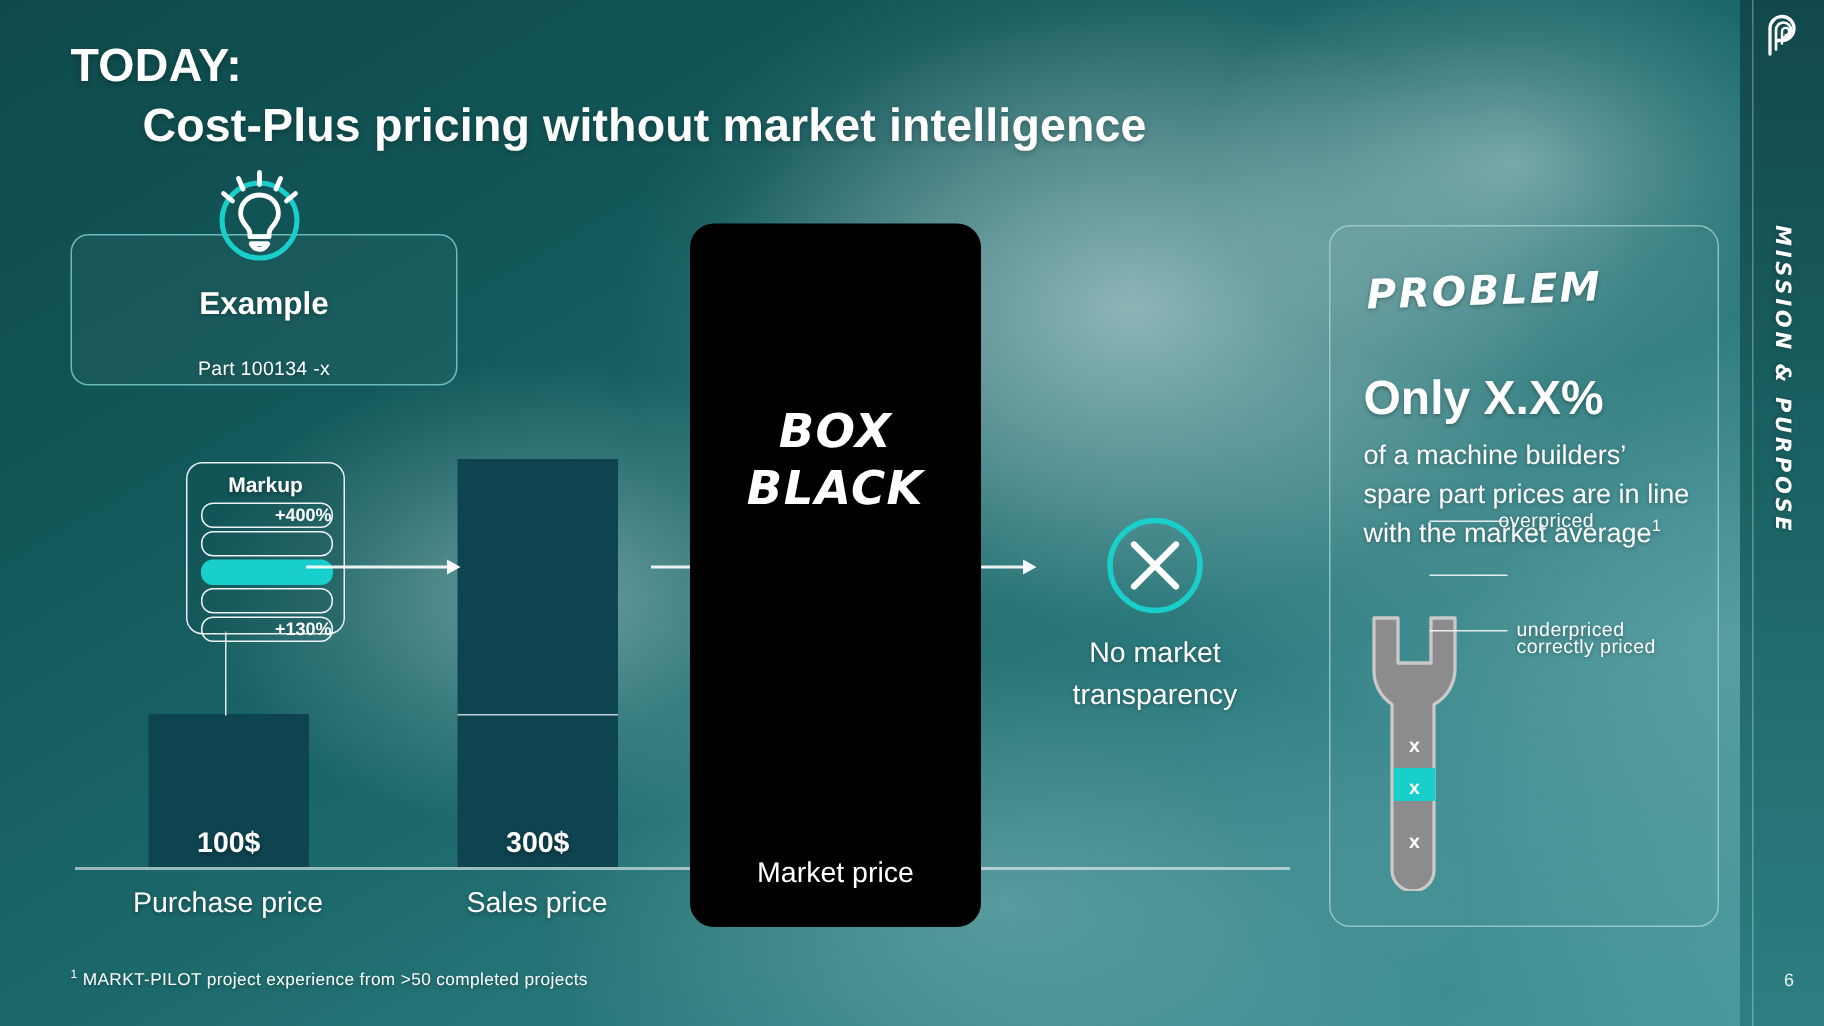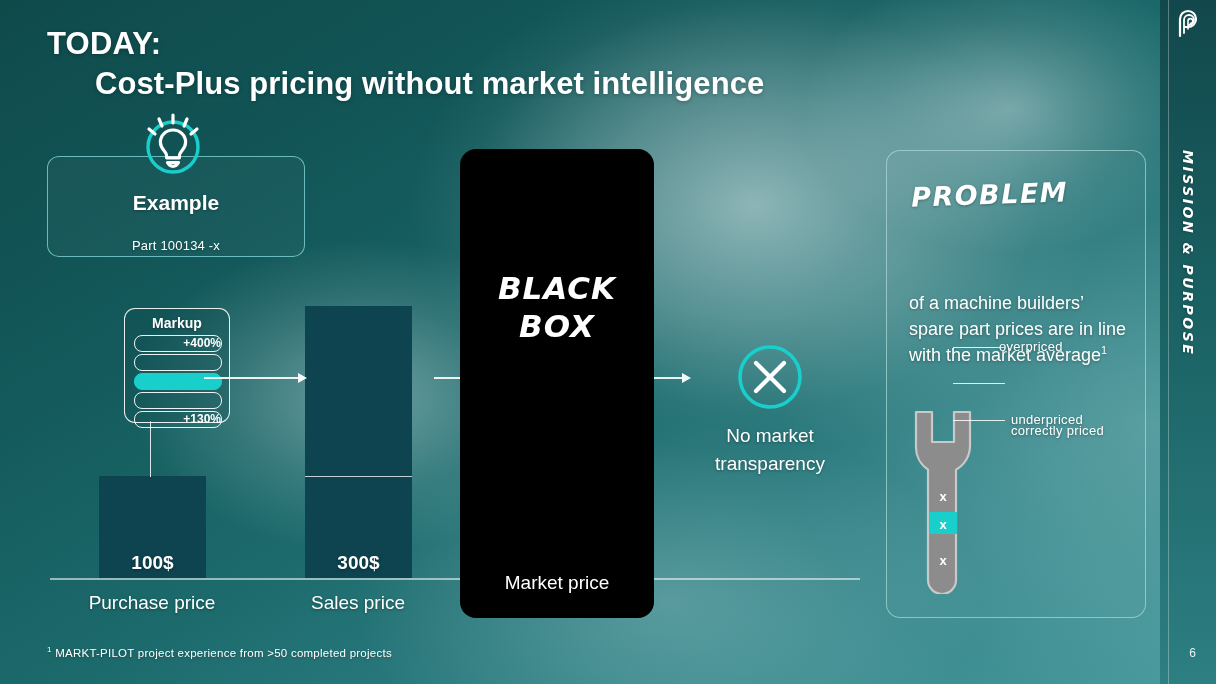--- a/index.html
+++ b/index.html
@@ -204,37 +204,38 @@
 
   <div class="arrow-line" id="arr1-line"></div>
   <div class="arrow-head" id="arr1-head"></div>
   <div class="arrow-line" id="arr2-line"></div>
   <div class="arrow-head" id="arr2-head"></div>
   <div class="arrow-line" id="arr3-line"></div>
   <div class="arrow-head" id="arr3-head"></div>
 
   <div id="blackbox">
     <div class="bb-text">
+      <div>BOX</div>
       <div>BLACK</div>
-      <div>BOX</div>
     </div>
     <div class="bb-label">Market price</div>
   </div>
 
   <svg id="xcircle" viewBox="0 0 66 66">
     <circle cx="33" cy="33" r="30" fill="none" stroke="#19cfcb" stroke-width="3.6"></circle>
     <g stroke="#ffffff" stroke-width="4.2" stroke-linecap="round">
       <line x1="19" y1="19" x2="47" y2="47"></line>
       <line x1="47" y1="19" x2="19" y2="47"></line>
     </g>
   </svg>
   <div id="no-transp">No market transparency</div>
 
   <div id="problem-panel">
     <div class="pb-kicker">PROBLEM</div>
+    <div class="pb-big">Only X.X%</div>
     <div class="pb-body"><span>of a machine builders’ spare part prices are in line with the market average</span><sup>1</sup></div>
 
     <svg id="wrench" viewBox="0 0 72 190">
       <defs>
         <clipPath id="handleClip">
           <path d="M22 72h28v104a14 14 0 0 1-28 0z"></path>
         </clipPath>
       </defs>
       <path d="M9 8 h16 v30 h22 V8 h16 v34a27 27 0 0 1-14 23.6V176a14 14 0 0 1-28 0V65.6A27 27 0 0 1 9 42z" fill="#8c8c8c" stroke="#c9c9c9" stroke-width="2.2" stroke-linejoin="round"></path>
       <g clip-path="url(#handleClip)">

